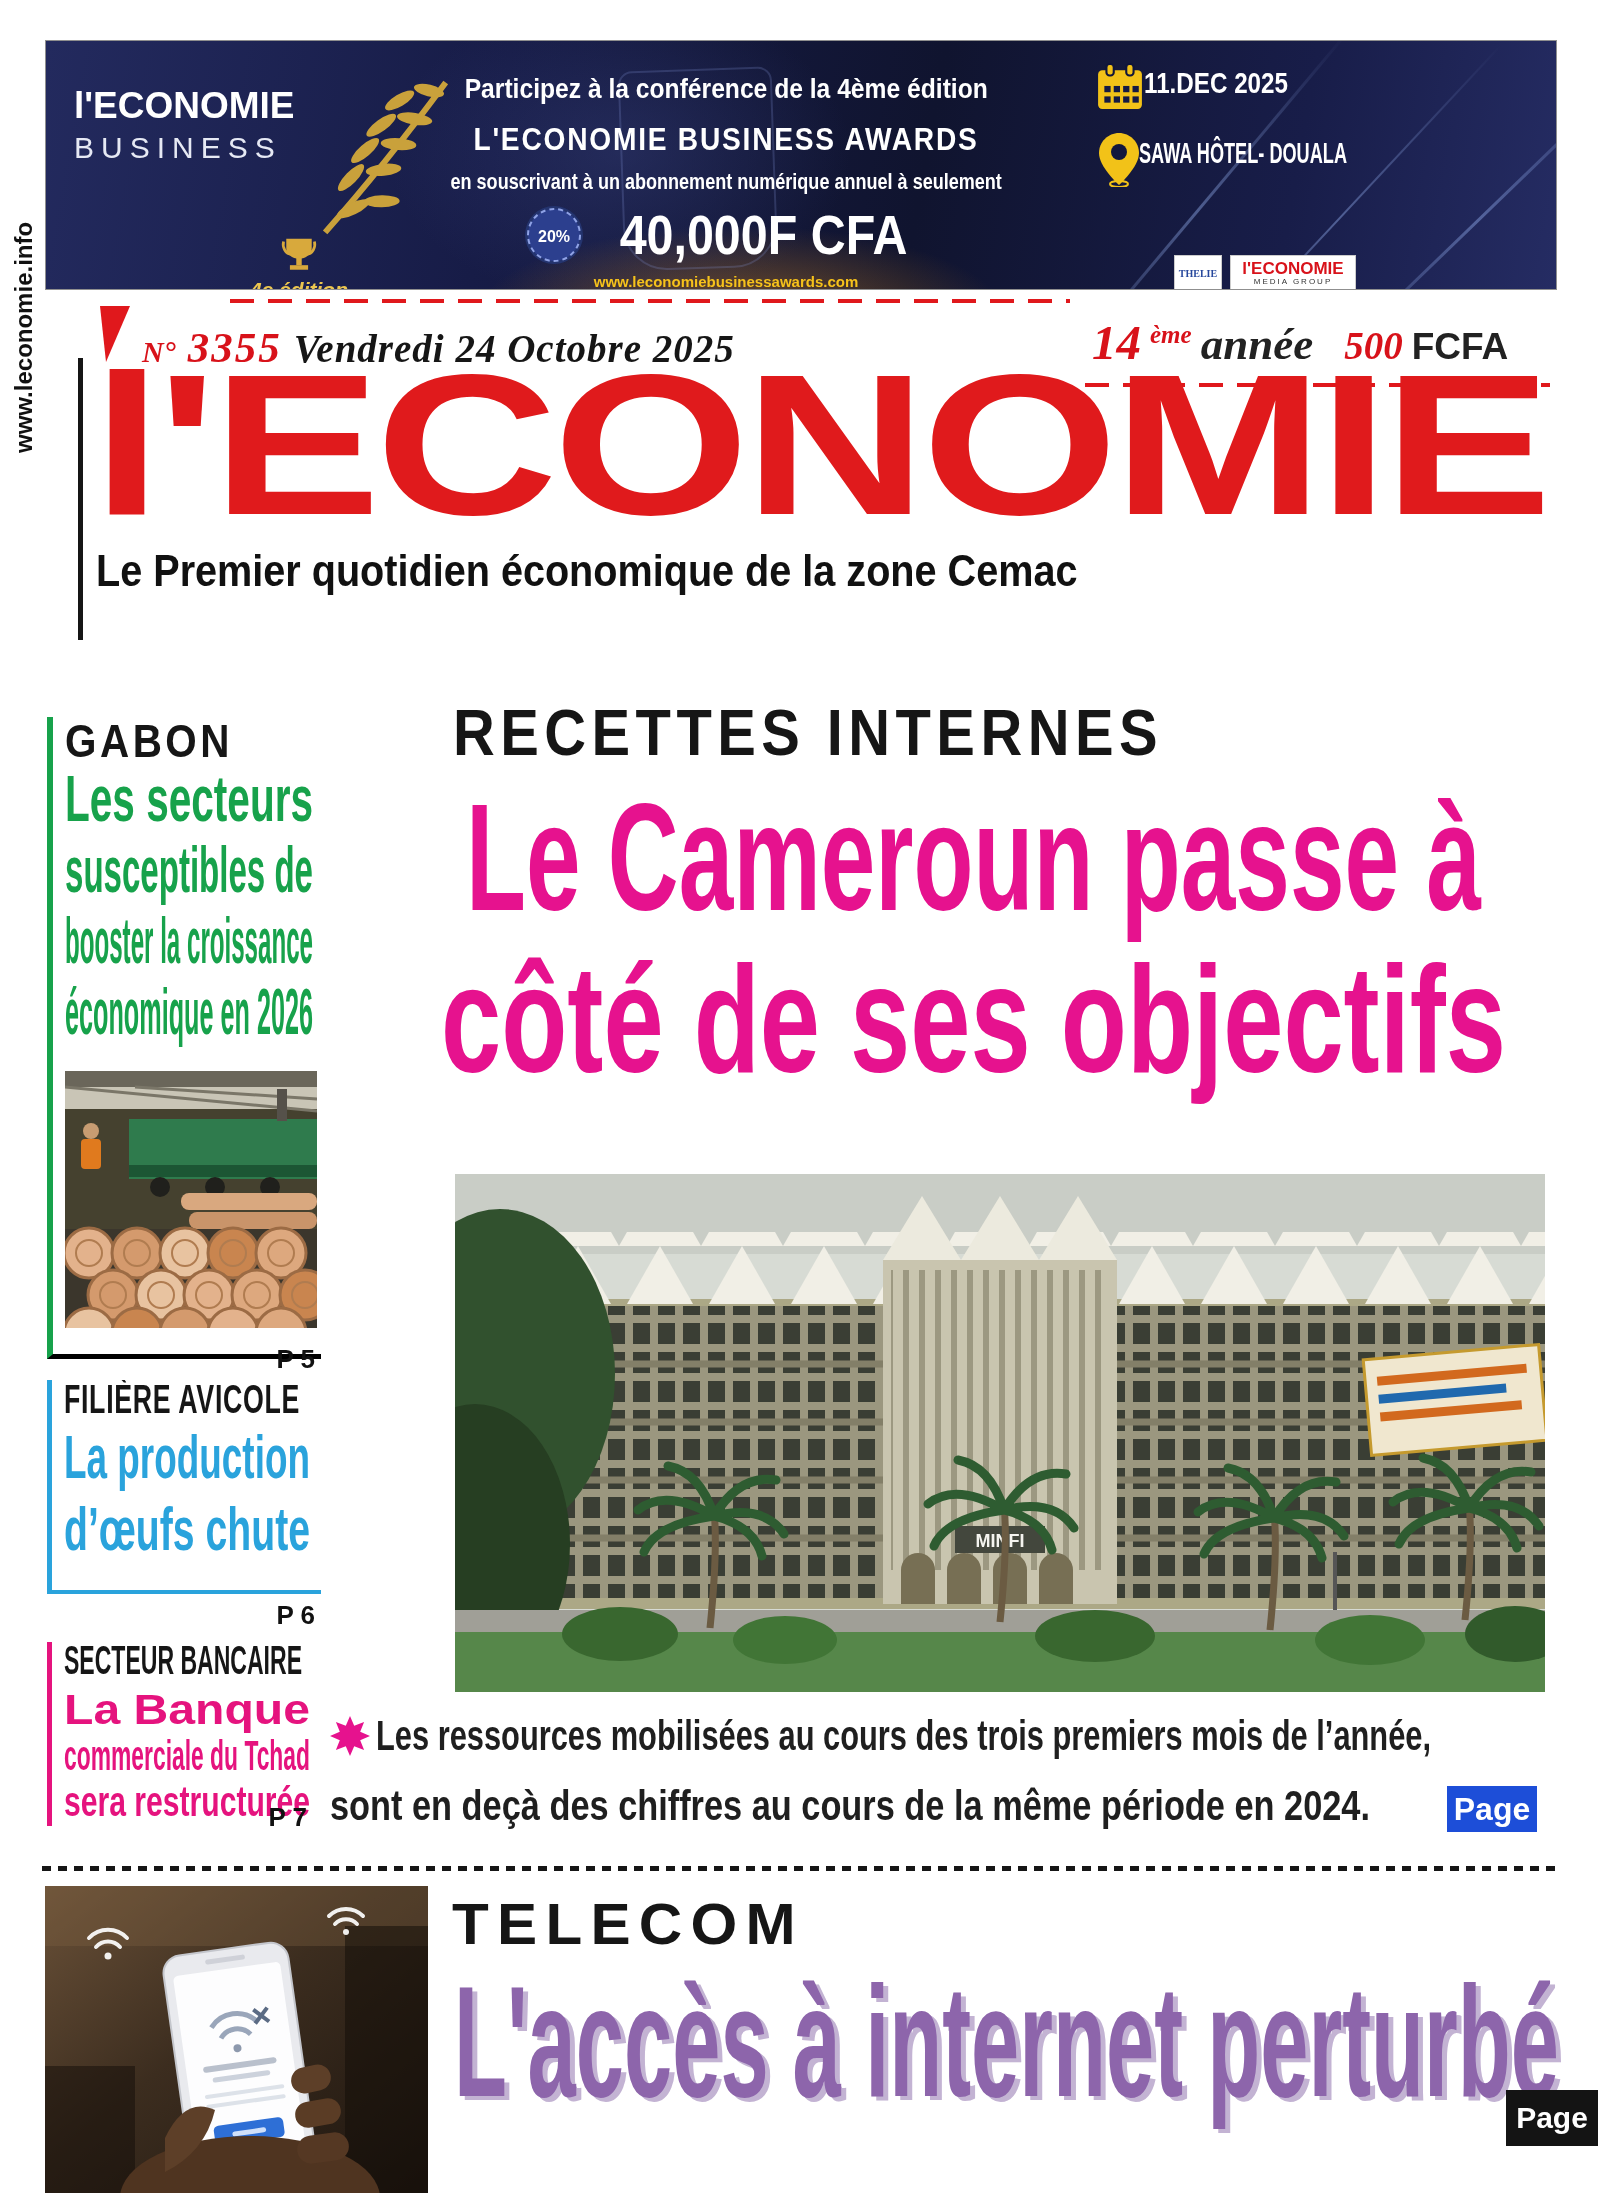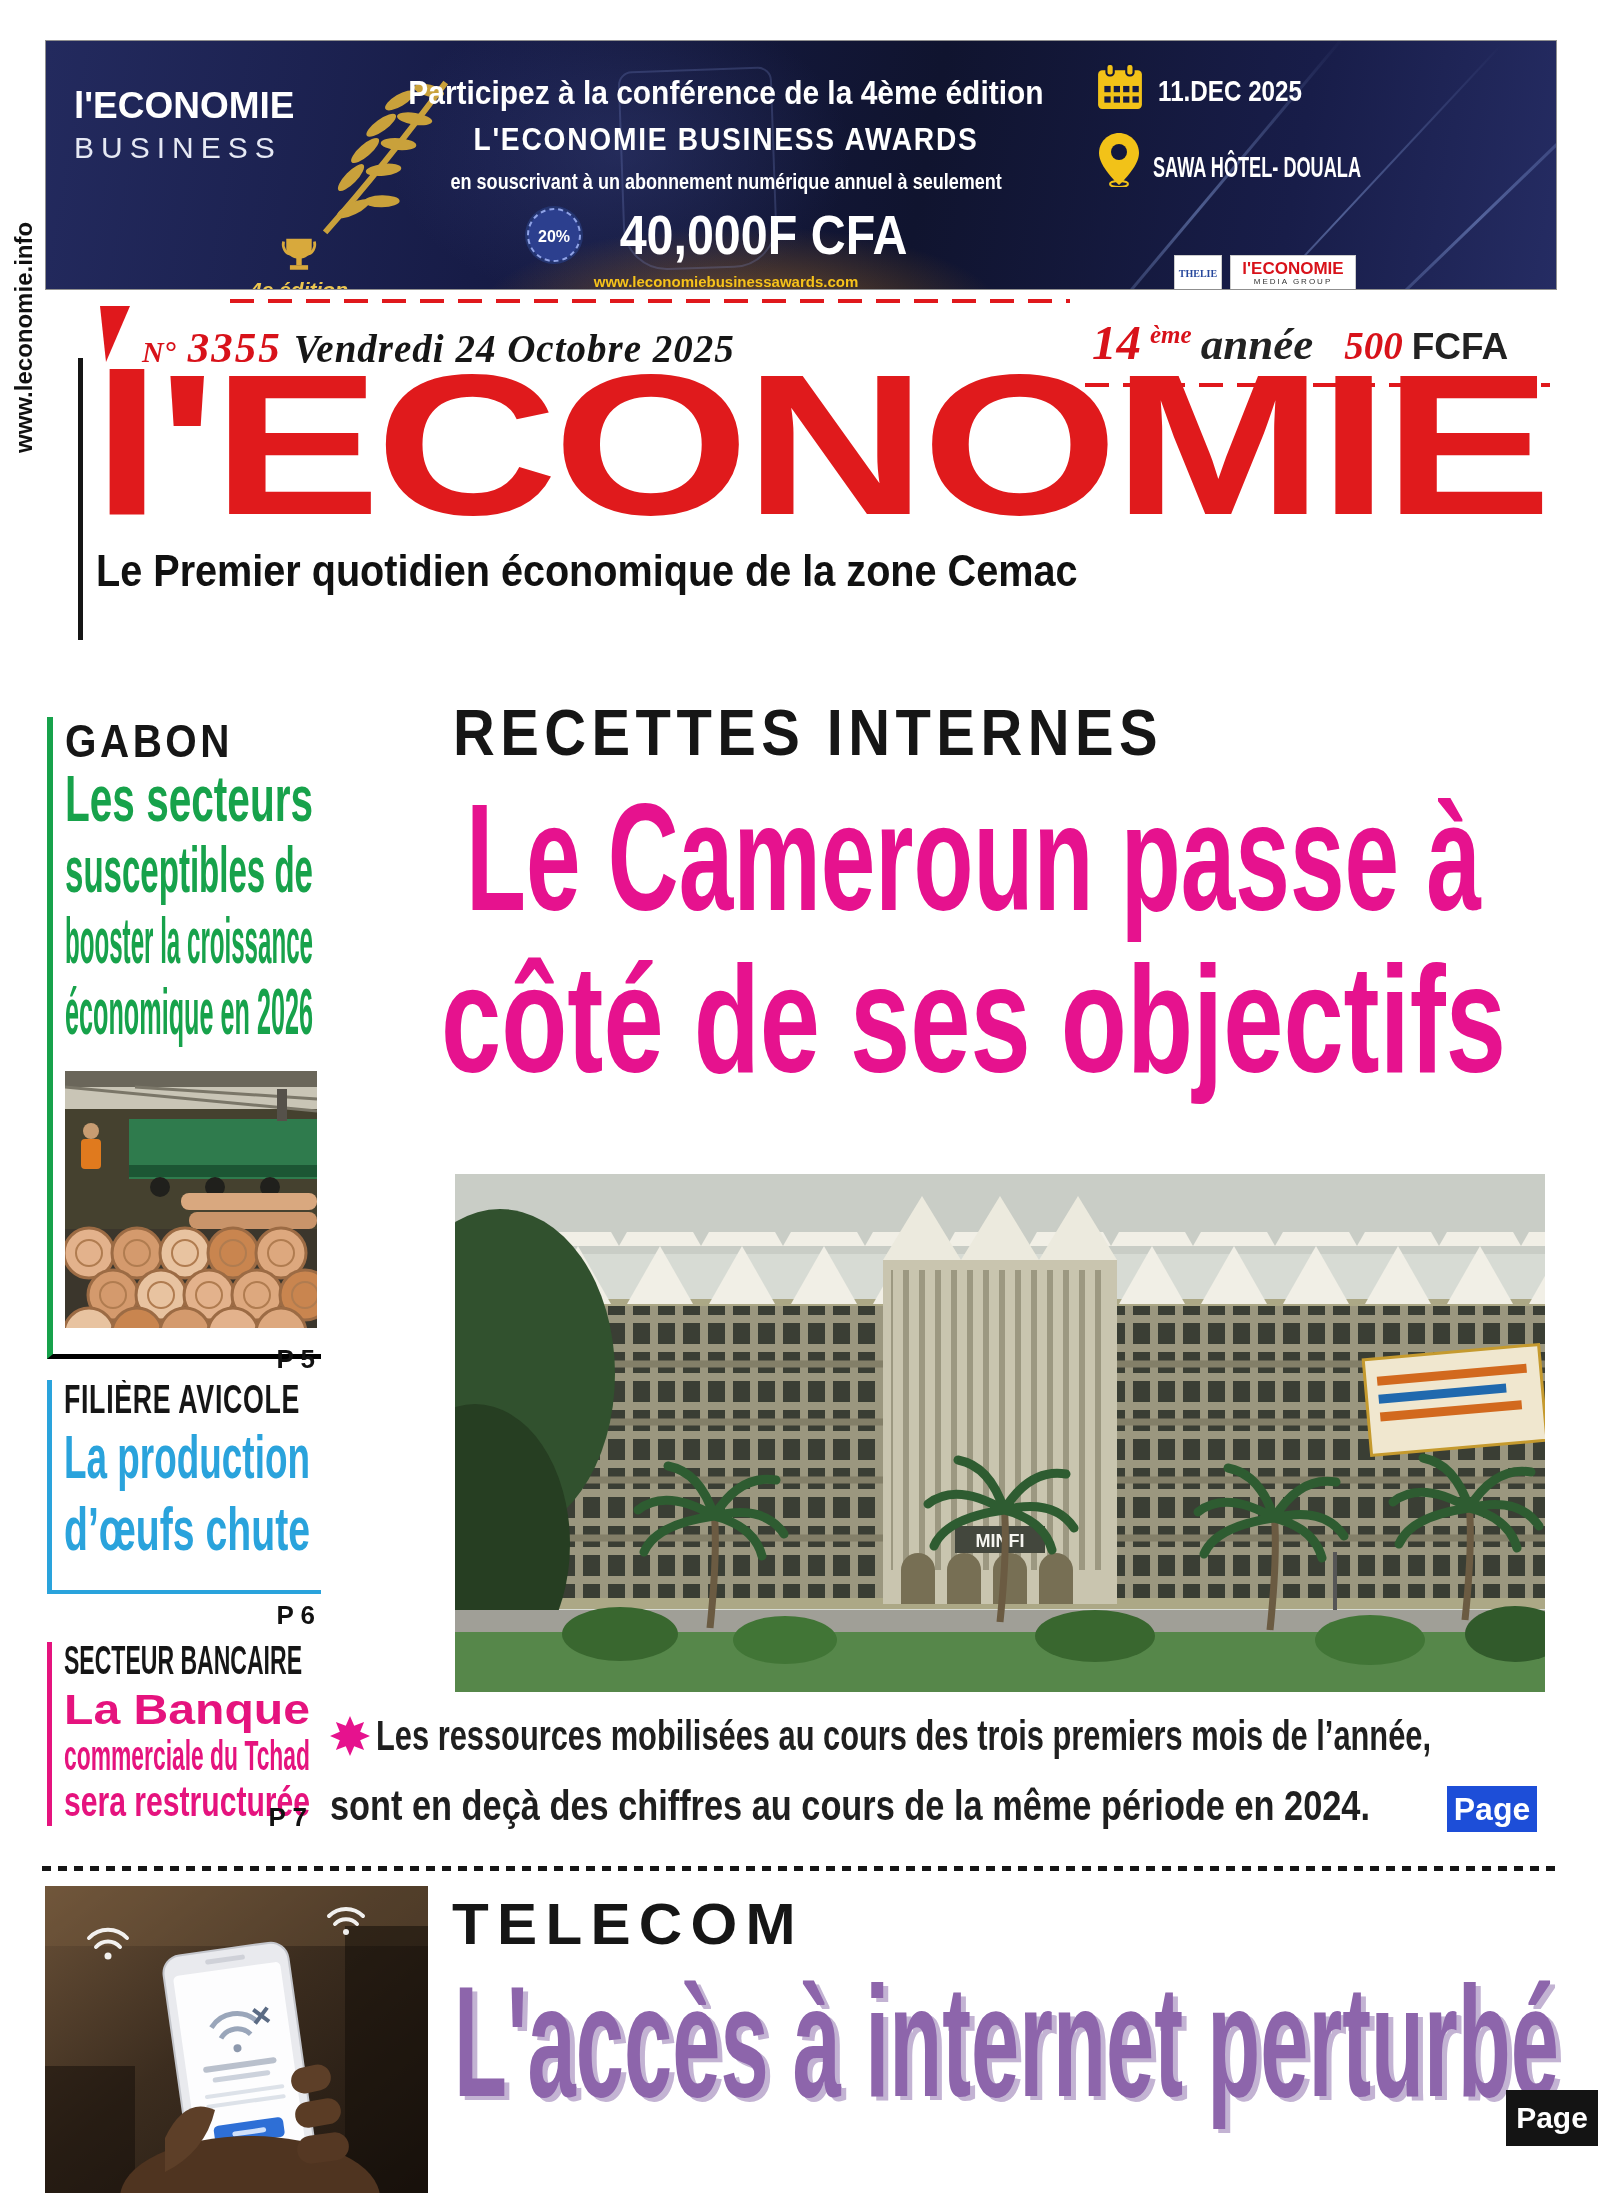--- a/index.html
+++ b/index.html
@@ -23,29 +23,29 @@
   #trophy-ghost{left:575px;top:28px;width:150px;height:196px;border:2px solid rgba(135,155,225,.22);
     border-radius:14px 14px 44px 44px;transform:rotate(-2deg);}
   #awards-logo{left:28px;top:44px;width:460px;color:#fff;}
   .al-1{font-size:37px;font-weight:700;letter-spacing:0;}
   .al-2{font-size:30px;font-weight:400;color:#e6e9f4;letter-spacing:7px;margin-top:4px;}
   .al-3{font-size:39px;font-weight:700;color:#d8a93c;letter-spacing:3px;margin-top:2px;}
   #laurel{position:absolute;left:258px;top:-24px;transform:rotate(14deg);}
   #edition{position:absolute;left:176px;top:152px;text-align:center;color:#ecc64f;}
   #edition .ed-txt{font-size:21px;font-weight:700;font-style:italic;margin-top:1px;}
   .bc{position:absolute;left:255px;width:850px;text-align:center;color:#fff;}
-  #bc1{top:32px;font-size:34px;font-weight:700;text-decoration:underline;}
+  #bc1{top:32px;font-size:28px;font-weight:700;text-decoration:underline;}
   #bc2{top:80px;font-size:32px;font-weight:700;letter-spacing:2px;}
   #bc3{top:128px;font-size:22px;font-weight:700;}
   .cond{display:inline-block;transform:scaleX(.88);transform-origin:center;white-space:nowrap;}
   #price-row{position:absolute;left:420px;top:162px;width:520px;display:flex;align-items:center;justify-content:center;gap:16px;}
   #price-txt{font-size:55px;font-weight:700;color:#fff;}
   #banner-url{position:absolute;left:255px;top:232px;width:850px;text-align:center;
     color:#f6c21b;font-size:15px;font-weight:700;}
-  .br-row{position:absolute;display:flex;align-items:flex-end;gap:14px;}
+  .br-row{position:absolute;display:flex;align-items:flex-start;}
   #br1{left:1050px;top:22px;}
   #br2{left:1053px;top:92px;}
   #partners{position:absolute;left:1128px;top:214px;display:flex;gap:8px;}
   .chip{background:#fff;border:1px solid #ccc;display:flex;flex-direction:column;align-items:center;justify-content:center;height:34px;}
   #chip1{width:46px;font-family:"Liberation Serif",serif;font-size:10px;font-weight:700;color:#27489c;}
   #chip2{width:124px;}
   #chip2 .c2a{color:#d8121a;font-weight:700;font-size:17px;line-height:17px;}
   #chip2 .c2b{color:#333;font-size:8px;letter-spacing:2px;line-height:9px;}
 
   

